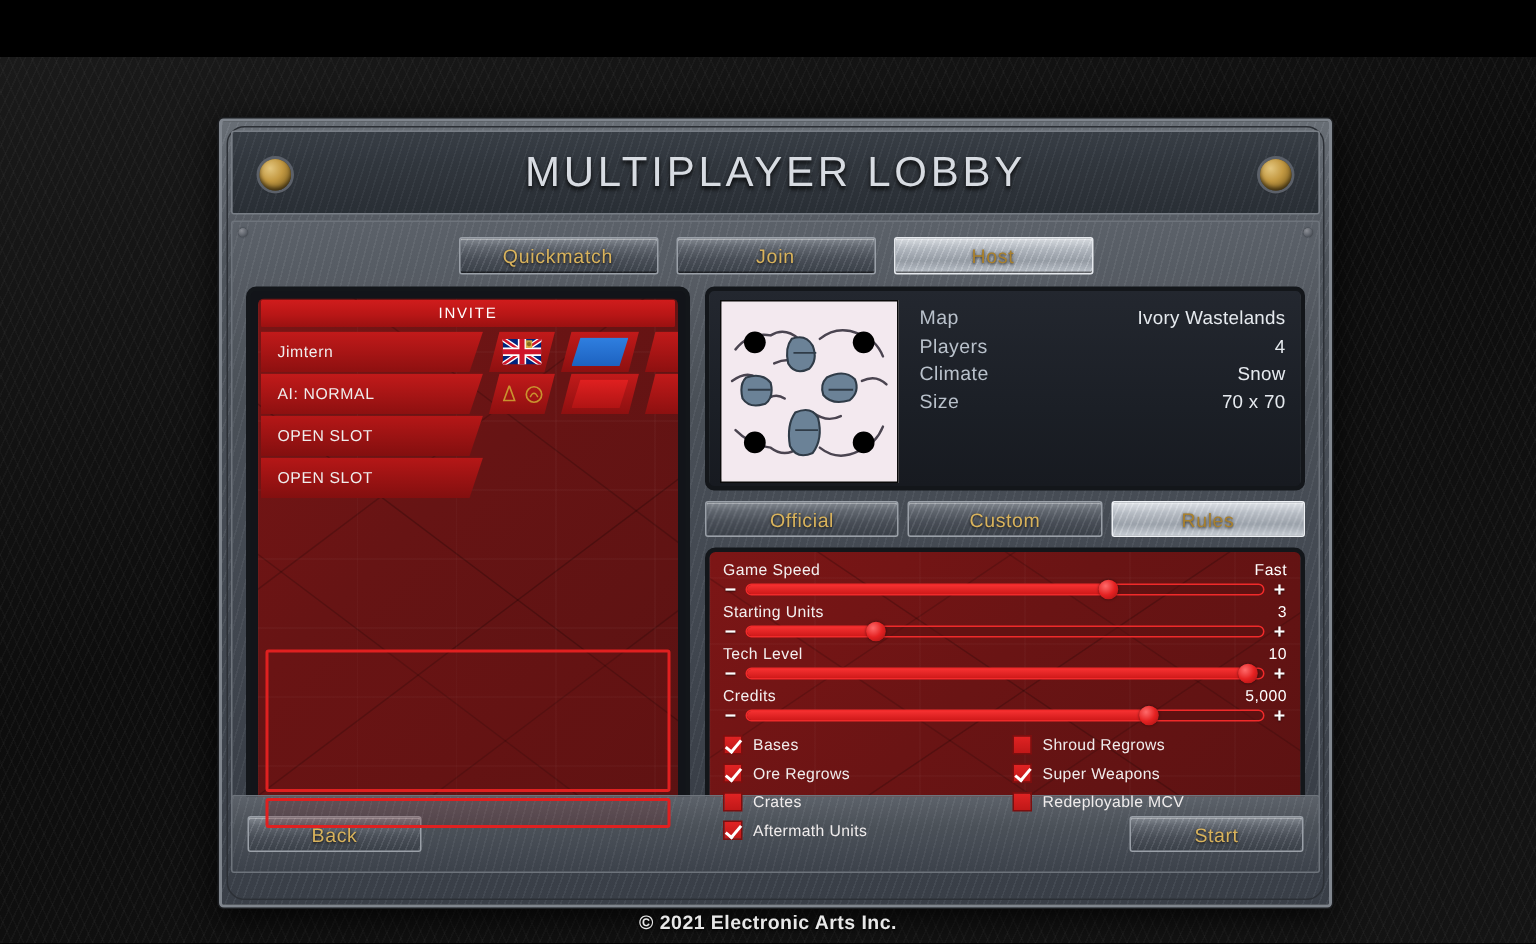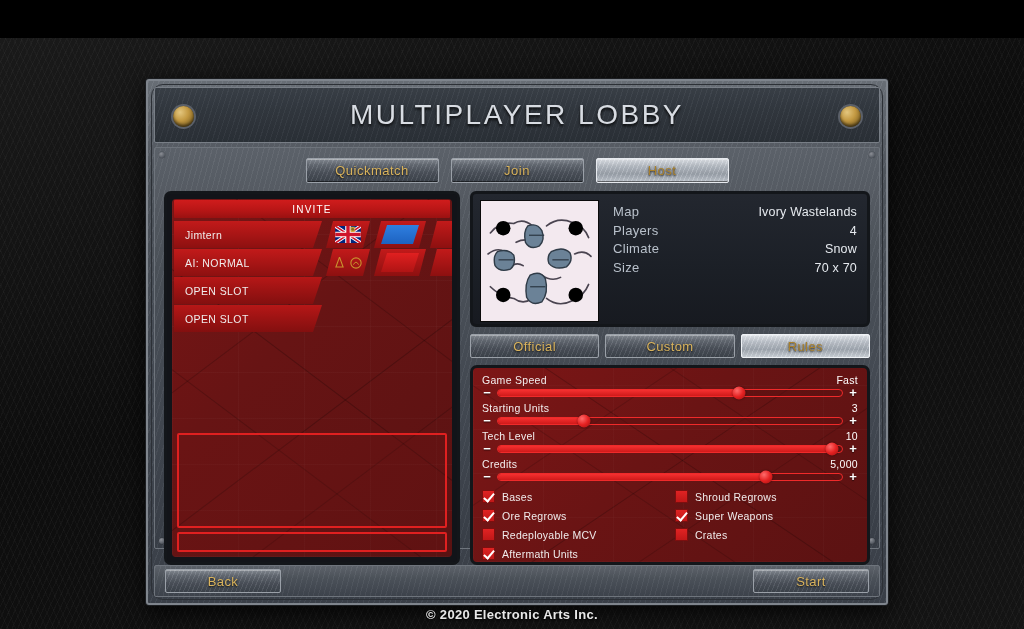--- a/index.html
+++ b/index.html
@@ -367,21 +367,21 @@
     position: absolute; left: 3px; top: 0px;
     width: 4px; height: 9px;
     border: solid #ffffff;
     border-width: 0 2px 2px 0;
     transform: rotate(40deg);
   }
   .chk-label { color: #f0ecec; font-size: 10.5px; letter-spacing: 0.25px; }
 
   
   #footer {
-    position: absolute; left: 2px; right: 2px; bottom: 2px; height: 32px;
+    position: absolute; left: 2px; right: 2px; bottom: 17px; height: 52px;
     border: 1px solid #6e747c;
     border-radius: 2px;
     background:
       repeating-linear-gradient(105deg, rgba(255,255,255,0.035) 0px, rgba(255,255,255,0.035) 1px, rgba(0,0,0,0.04) 1px, rgba(0,0,0,0.04) 5px),
       linear-gradient(180deg, #60666e 0%, #4e545c 40%, #3f454e 100%);
     display: flex; align-items: center; justify-content: space-between;
     padding: 0 10px;
   }
   .footbtn {
     width: 116px; height: 24px;
@@ -656,25 +656,25 @@
                 <div class="chk-item">
                   <span class="chk-box checked"></span>
                   <span class="chk-label">Ore Regrows</span>
                 </div>
                 <div class="chk-item">
                   <span class="chk-box checked"></span>
                   <span class="chk-label">Super Weapons</span>
                 </div>
                 <div class="chk-item">
                   <span class="chk-box"></span>
-                  <span class="chk-label">Redeployable MCV</span>
+                  <span class="chk-label">Crates</span>
                 </div>
                 <div class="chk-item">
                   <span class="chk-box"></span>
-                  <span class="chk-label">Crates</span>
+                  <span class="chk-label">Redeployable MCV</span>
                 </div>
                 <div class="chk-item">
                   <span class="chk-box checked"></span>
                   <span class="chk-label">Aftermath Units</span>
                 </div>
               </div>
 
             </div>
           </div>
         </div>
@@ -685,15 +685,15 @@
           <span>Back</span>
         </div>
         <div class="footbtn">
           <span>Start</span>
         </div>
       </div>
 
     </div>
   </div>
 
-  <div id="copyright">© 2020 Electronic Arts Inc.</div>
+  <div id="copyright">© 2021 Electronic Arts Inc.</div>
   <div class="letterbox bottom"></div>
 </div>
 
 </body></html>

